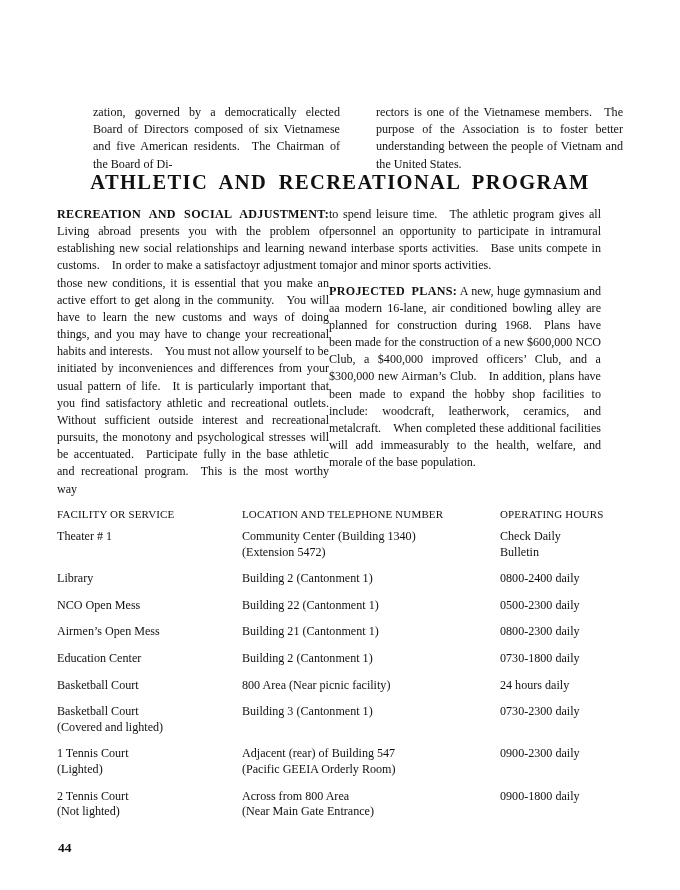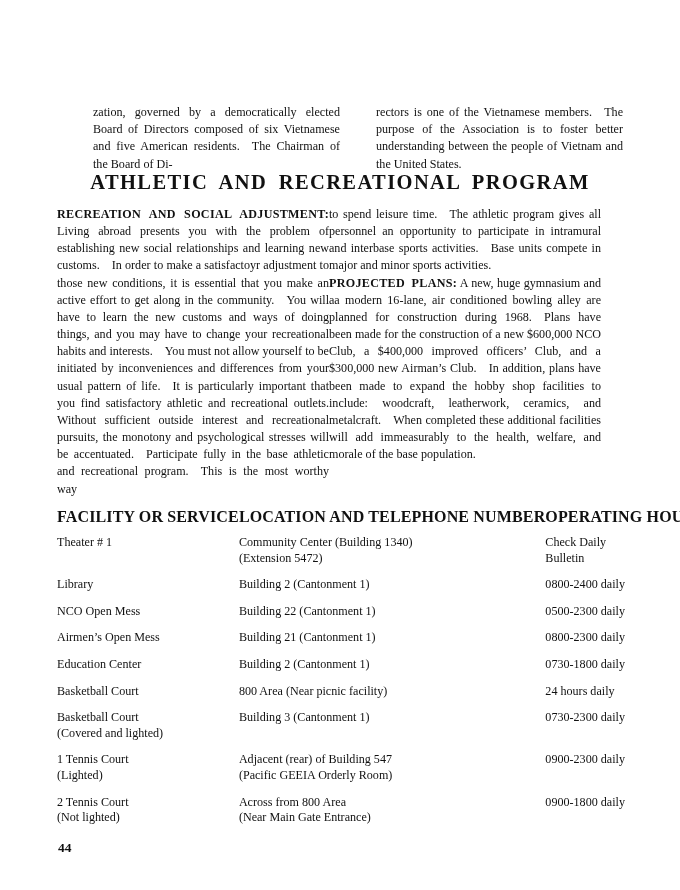--- a/index.html
+++ b/index.html
@@ -67,38 +67,39 @@
     width: 272px;
     font-size: 12.1px;
     line-height: 17.15px;
     text-align: justify;
     text-justify: inter-word;
   }
   .body-col p {
     margin: 0;
   }
   .body-col p + p {
+    margin-top: 8px;
   }
   .run-in {
     font-weight: bold;
     letter-spacing: 0.3px;
     word-spacing: 3px;
   }
 
   
   .facilities {
     position: absolute;
     left: 57px;
     top: 508px;
     width: 570px;
     border-collapse: collapse;
   }
   .facilities th {
-    font-size: 16px;
-    font-weight: bold;
+    font-size: 11px;
+    font-weight: normal;
     text-align: left;
     letter-spacing: 0.15px;
     padding: 0 0 9px 0;
     vertical-align: top;
     white-space: nowrap;
   }
   .facilities td {
     font-size: 12.1px;
     line-height: 15.6px;
     text-align: left;

